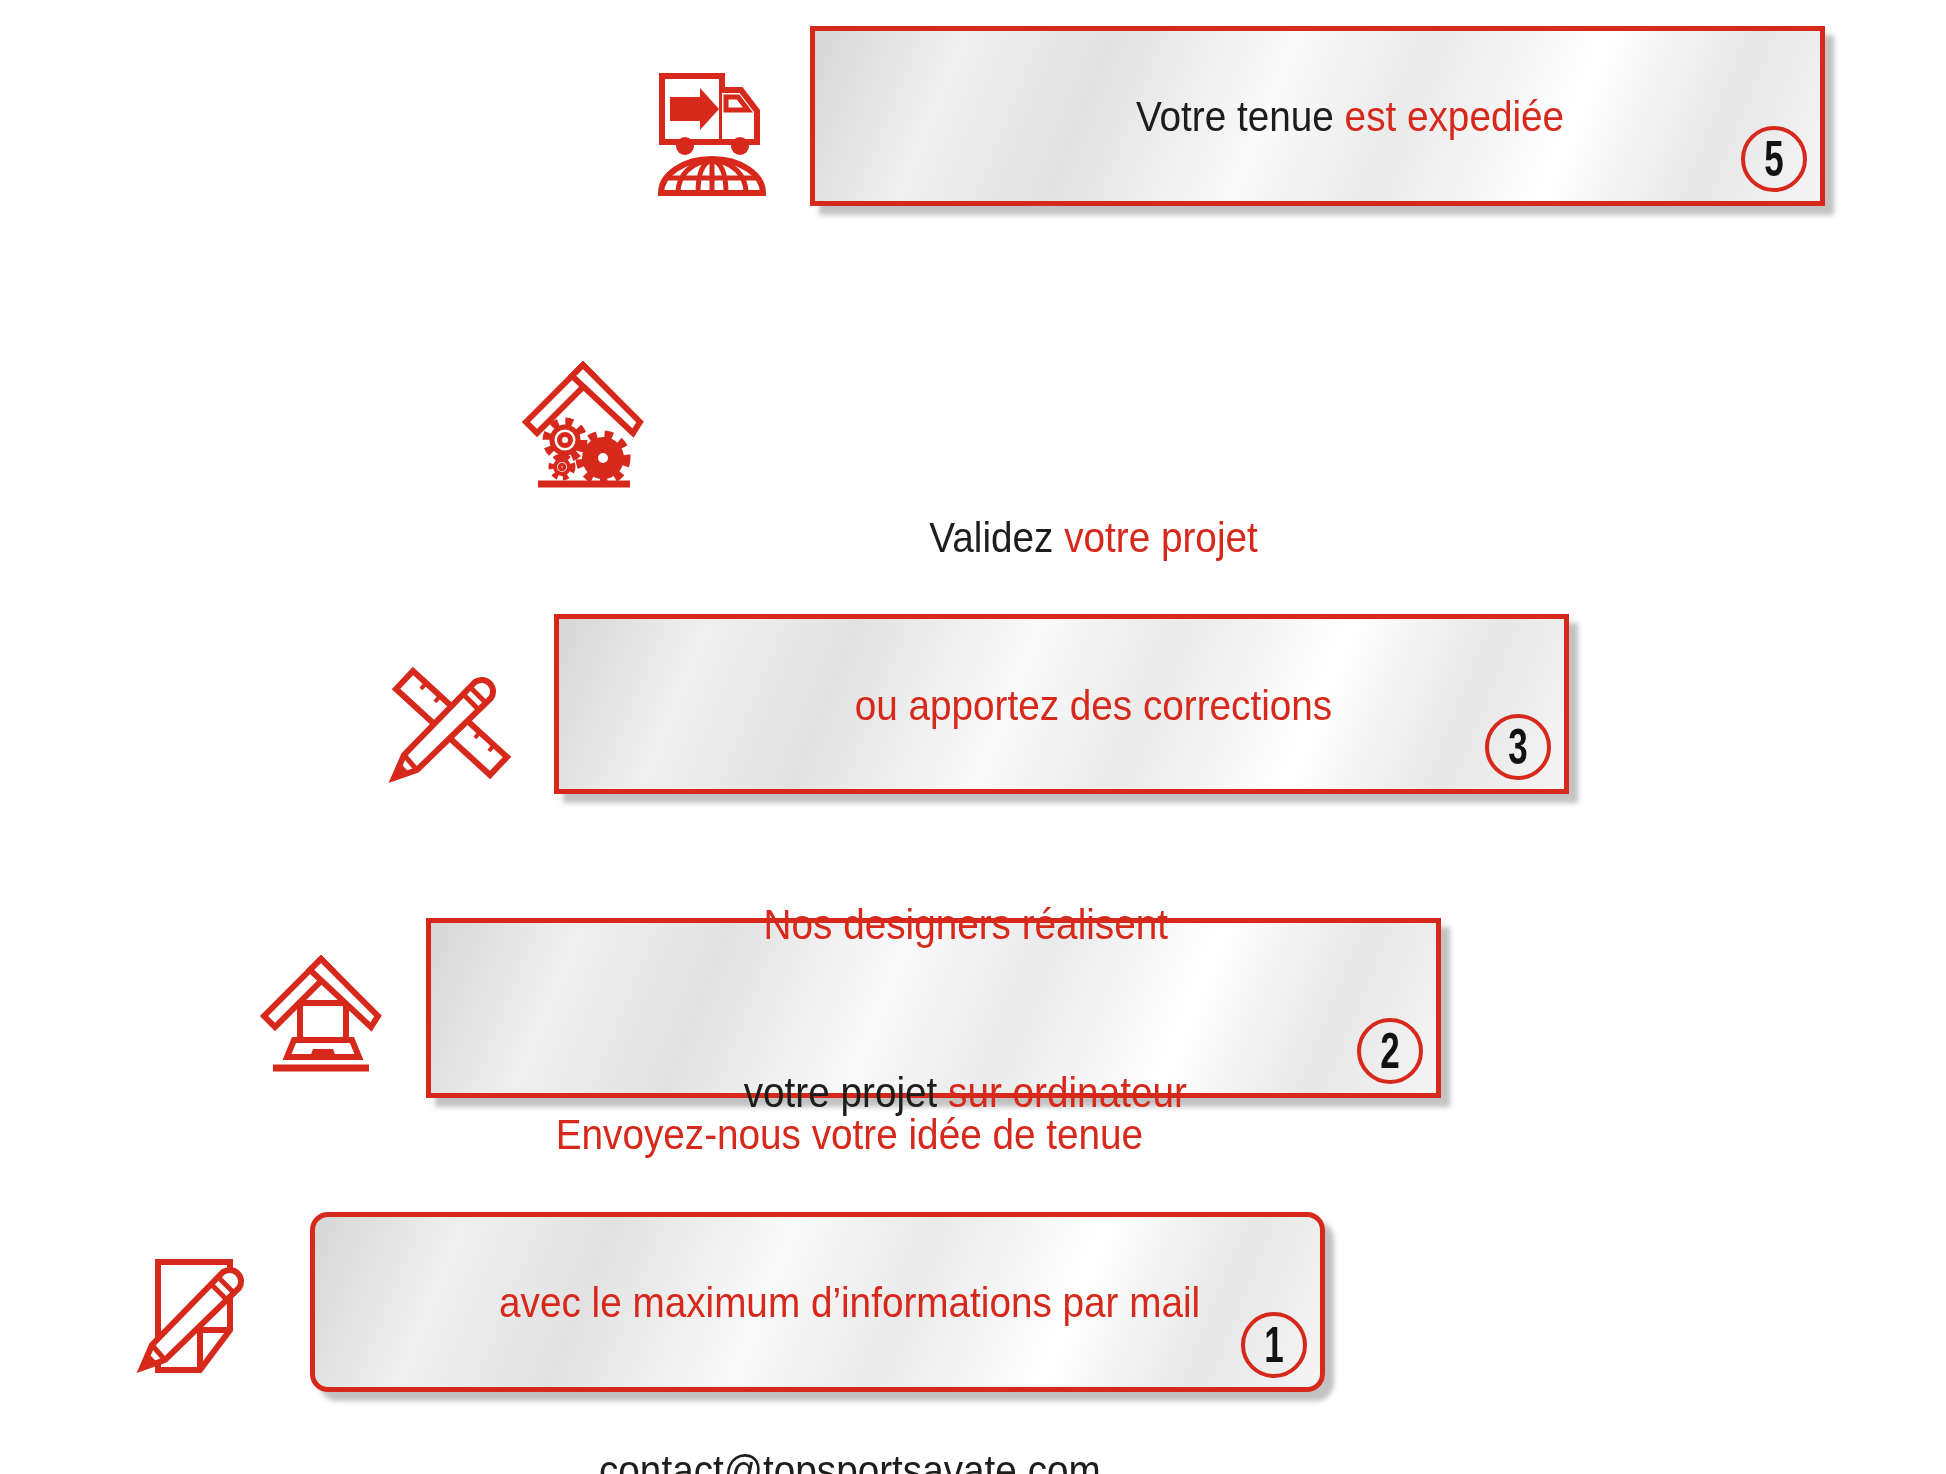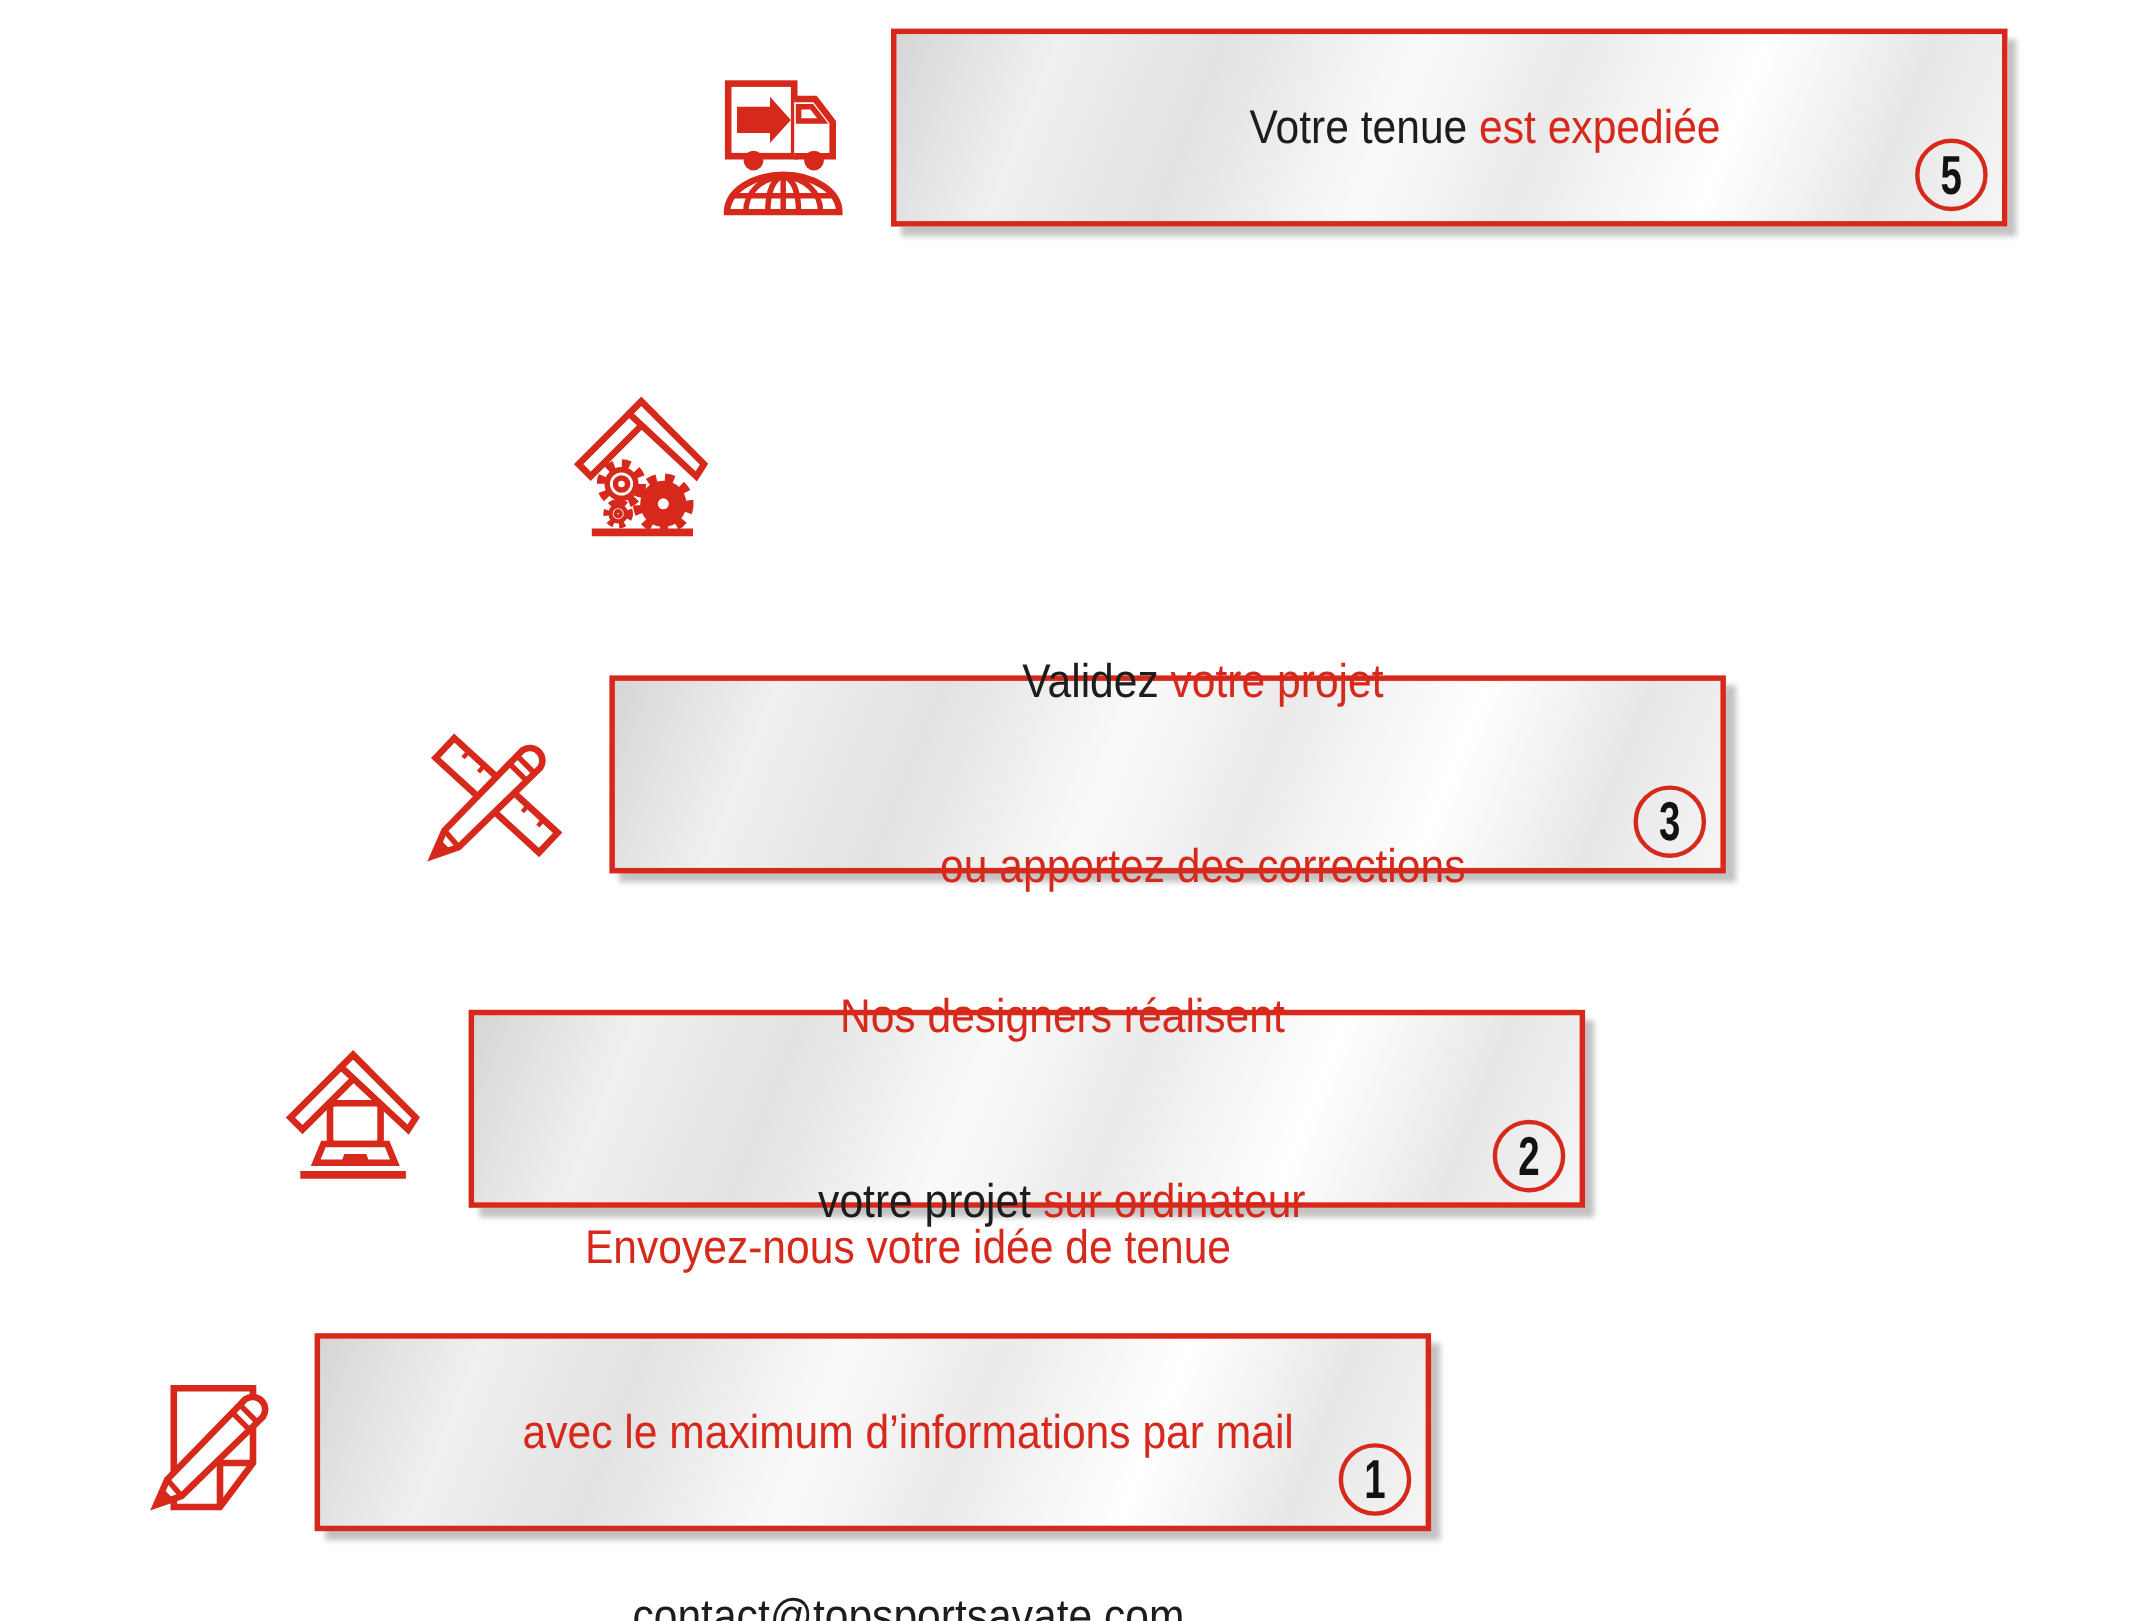--- a/index.html
+++ b/index.html
@@ -16,23 +16,23 @@
     position:absolute;width:1015px;height:180px;box-sizing:border-box;
     border:5px solid var(--red);
     background:linear-gradient(112deg,
       #d6d6d6 0%,#f0f0f0 14%,#e2e2e2 28%,#fafafa 45%,
       #eaeaea 58%,#ffffff 74%,#e7e7e7 88%,#f5f5f5 100%);
     box-shadow:9px 9px 5px rgba(120,120,120,.45);
     display:flex;flex-direction:column;justify-content:center;align-items:center;
   }
   .banner-5{left:810px;top:26px;}
   .banner-4{left:682px;top:322px;}
-  .banner-3{left:554px;top:614px;}
+  .banner-3{left:554px;top:614px;justify-content:flex-end;}
   .banner-2{left:426px;top:918px;}
-  .banner-1{left:286px;top:1212px;}
+  .banner-1{left:310px;top:1212px;border-radius:18px;}
   .line{
     font-size:43px;line-height:56px;text-align:center;white-space:pre;
     transform:scaleX(.9);color:var(--ink);
   }
   .seg-red{color:var(--red);}
   .seg-black{color:var(--ink);}
   .num{
     position:absolute;right:13px;bottom:9px;width:66px;height:66px;
     border:4px solid var(--red);border-radius:50%;box-sizing:border-box;
     display:flex;align-items:center;justify-content:center;

